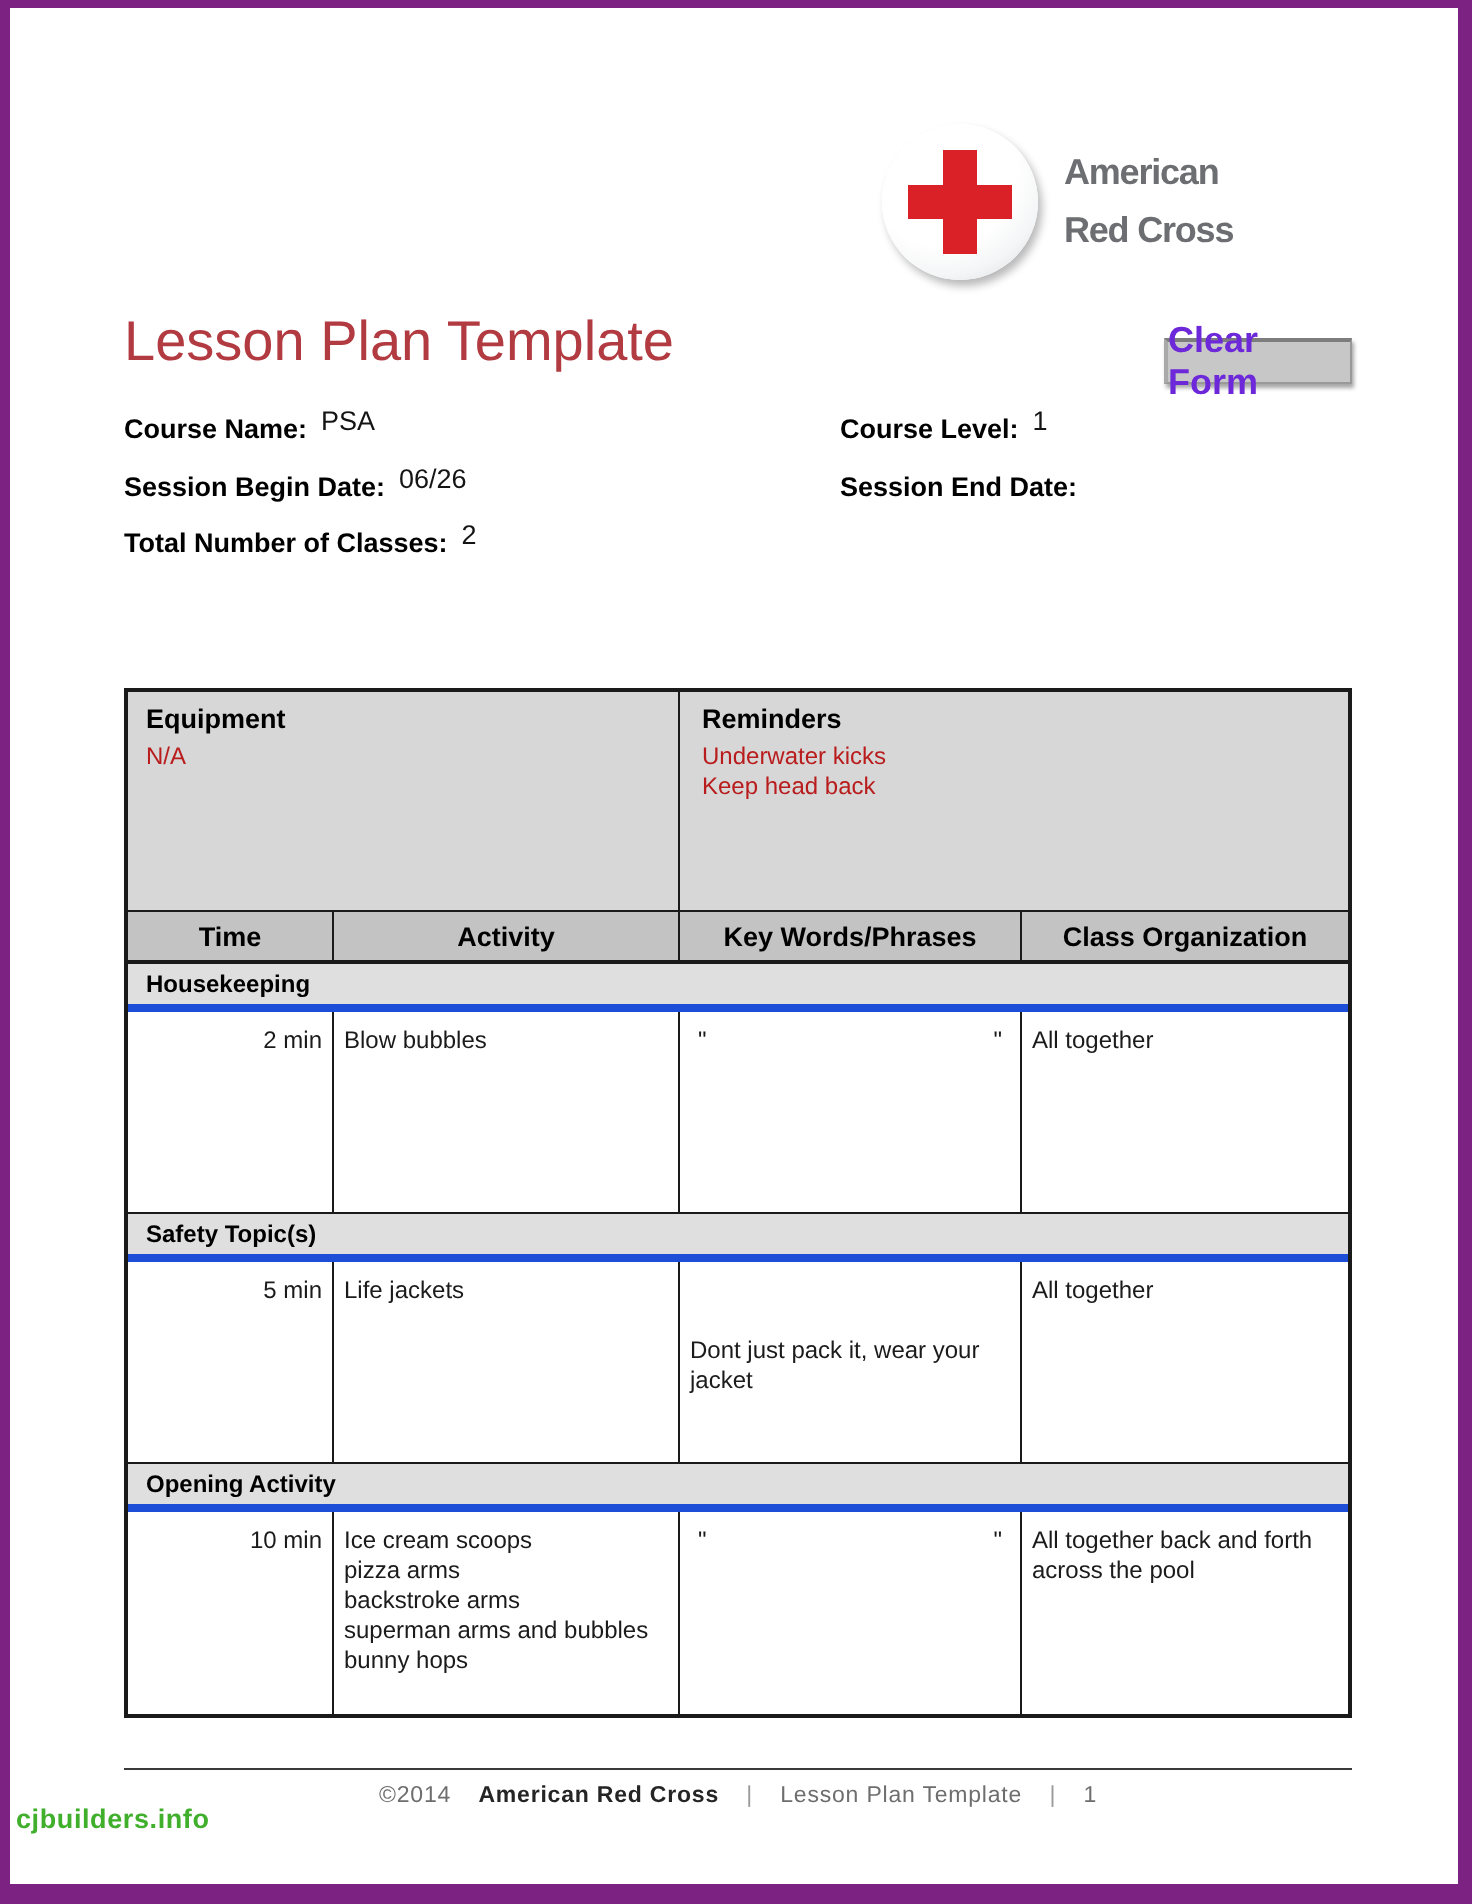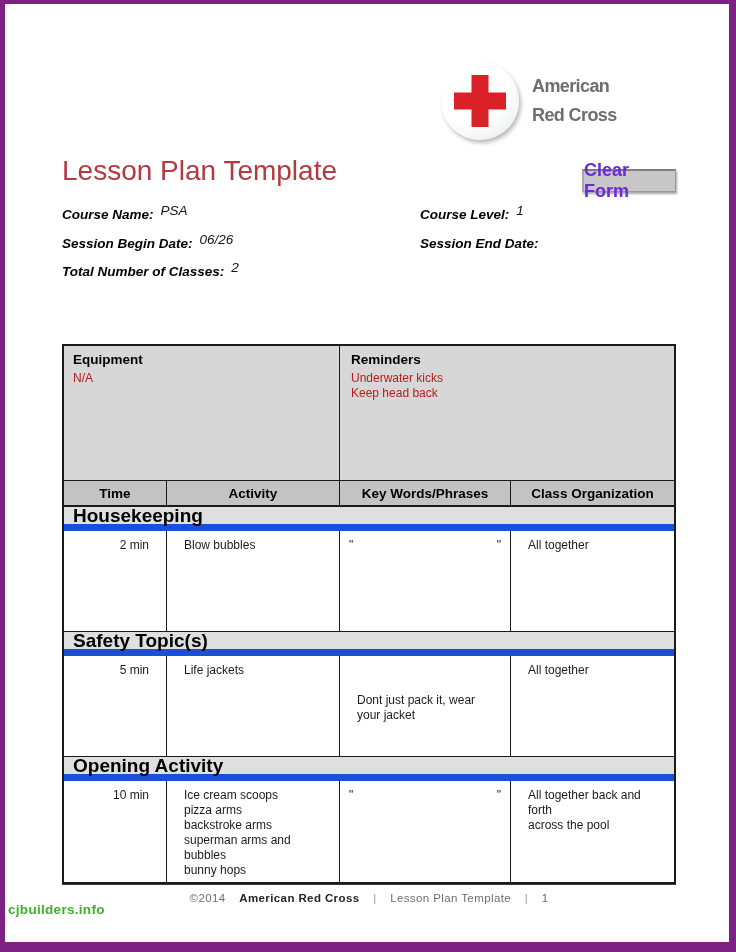--- a/index.html
+++ b/index.html
@@ -38,54 +38,54 @@
     background:#c7c7c7;
     border:1px solid #999;
     border-top:2px solid #7d7d7d; border-left:2px solid #a9a9a9;
     box-shadow:1px 2px 2px rgba(0,0,0,0.35);
     font-size:18px; font-weight:bold; color:#6d28d9;
     display:flex; align-items:center; justify-content:center;
     cursor:pointer;
   }
 
   
-  .fields { position:absolute; left:62px; top:207px; width:614px;font-style:italic; }
+  .fields { position:absolute; left:62px; top:207px; width:614px; }
   .frow { display:flex; align-items:baseline; height:17px; margin-bottom:11.5px; }
   .fcell { display:flex; gap:7px; align-items:baseline; }
   .fcell.left { width:358px; }
   .flabel { font-weight:bold; font-size:13.5px; white-space:nowrap; }
   .fvalue { font-size:13.5px; color:#141414; position:relative; top:-4px; white-space:nowrap; }
   .day-row { margin-top:7px; }
   .day-line { display:inline-block; width:42px; border-bottom:2.5px solid #000; height:13px; margin-left:7px; }
 
   
   .tbl { position:absolute; left:62px; top:344px; width:614px; border:2px solid #1a1a1a; background:#fff; }
   .trow { display:flex; }
-  .equip-row { height:135px; background:#d7d7d7; border-bottom:1px solid #1a1a1a; }
+  .equip-row { height:110px; background:#d7d7d7; border-bottom:1px solid #1a1a1a; }
   .equip-cell { width:276px; border-right:1px solid #1a1a1a; padding:6px 9px; }
   .remind-cell { flex:1; padding:6px 11px; }
   .cell-head { font-weight:bold; font-size:13.5px; }
   .cell-sub { font-size:12px; margin-top:4px; white-space:pre-line; line-height:15px; color:#b91c1c; }
 
   .head-row { height:26px; background:#c3c3c3; border-bottom:2px solid #1a1a1a; }
   .hcell {
     display:flex; align-items:center; justify-content:center;
     font-weight:bold; font-size:13.5px; border-right:1px solid #1a1a1a;
   }
   .c1 { width:103px;text-align:right; } .c2 { width:173px; } .c3 { width:171px; } .c4 { flex:1; border-right:none !important; }
 
   .sec-row {
-    height:24px; background:#dfdfdf; border-bottom:7px solid #1d4ed8;
+    height:24px; background:#dfdfdf; border-bottom:4px solid #1d4ed8;
     display:flex; align-items:center; padding:0 9px;
-    font-weight:bold; font-size:19px;
+    font-weight:bold; font-size:12px;
   }
   .data-row { height:101px; border-bottom:1px solid #1a1a1a; background:#fff; }
   .data-row.last { border-bottom:none; }
   .dcell {
-    padding:7px 17px; font-size:12px; line-height:15px;
+    padding:7px 5px; font-size:12px; line-height:15px;
     border-right:1px solid #1a1a1a; white-space:pre-line; color:#1b1b1b;
   }
   .kw-cell { position:relative; }
   .kw-q { position:absolute; top:7px; font-size:12px; color:#1b1b1b; }
   .kw-q.left { left:9px; } .kw-q.right { right:9px; }
 
   
   .footer-rule { position:absolute; left:62px; top:884px; width:614px; border-top:1.5px solid #3a3a3a; }
   .footer {
     position:absolute; left:62px; top:892px; width:614px; text-align:center;

